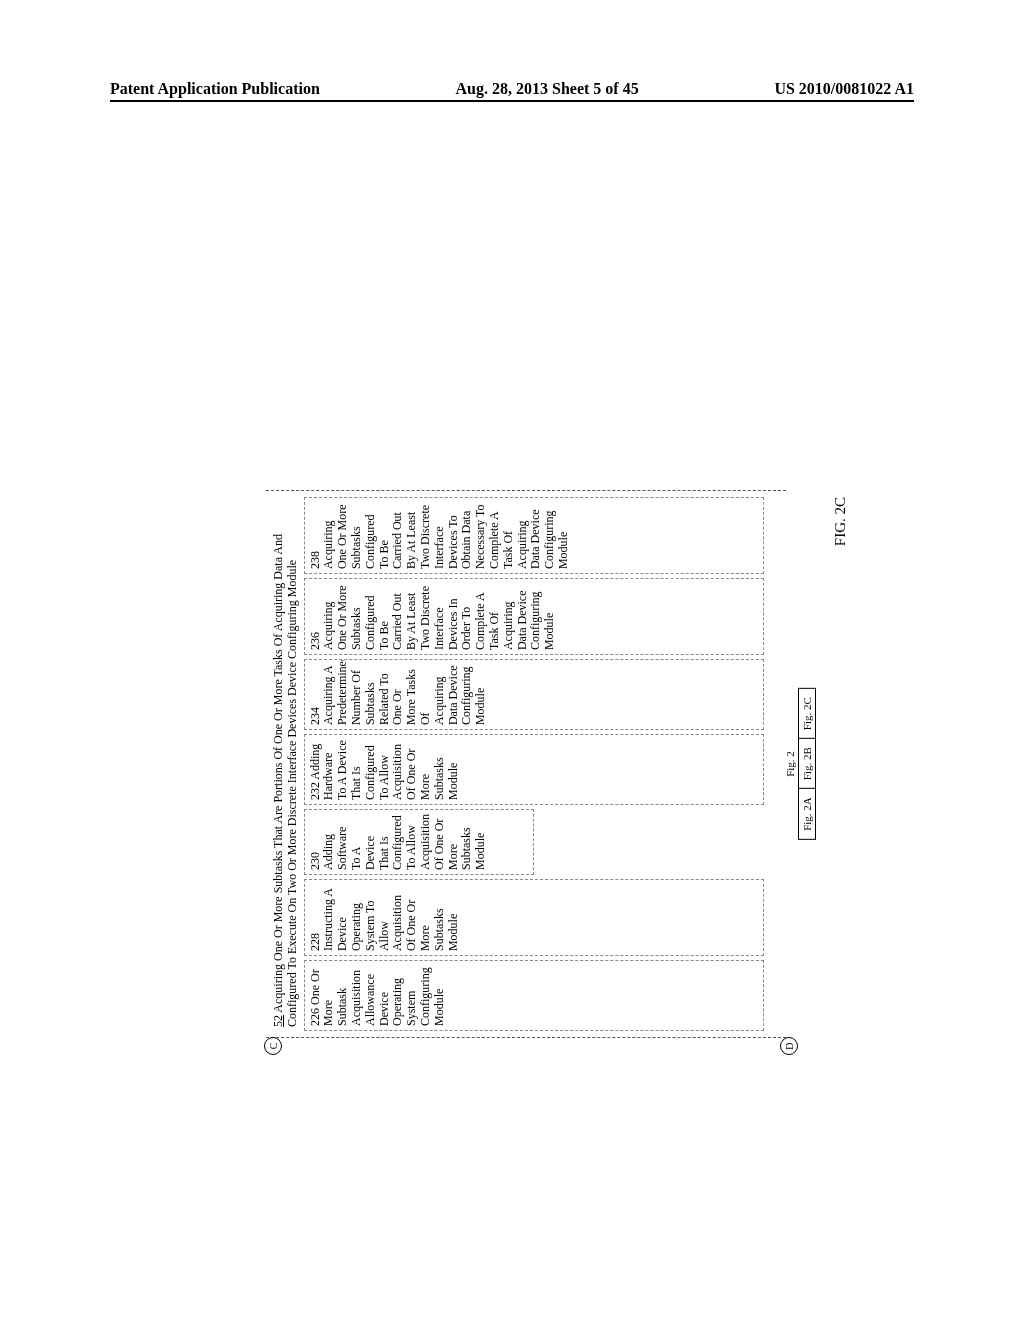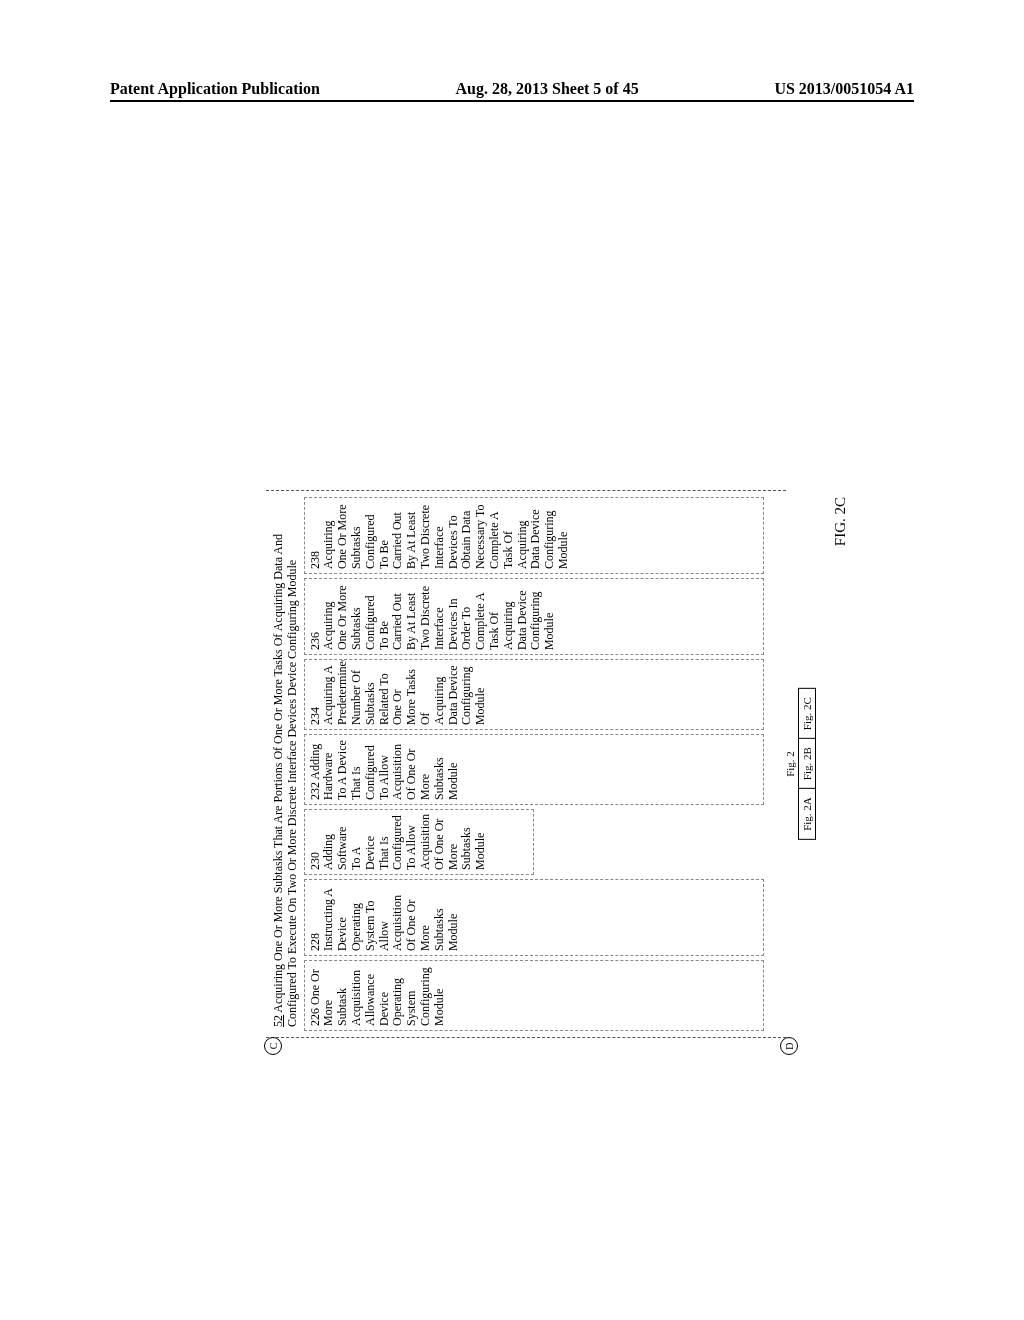--- a/index.html
+++ b/index.html
@@ -132,21 +132,21 @@
     font-size: 15px;
   }
 
 </style>
 </head>
 <body>
 
 <div class="header">
   <span>Patent Application Publication</span>
   <span>Aug. 28, 2013  Sheet 5 of 45</span>
-  <span>US 2013/0051054 A1</span>
+  <span>US 2010/0081022 A1</span>
 </div>
 
 <div class="sheet">
 
   <div class="outer-box">
 
     <div class="conn">C</div>
     <div class="conn bottom">D</div>
 
     <p class="outer-title">

